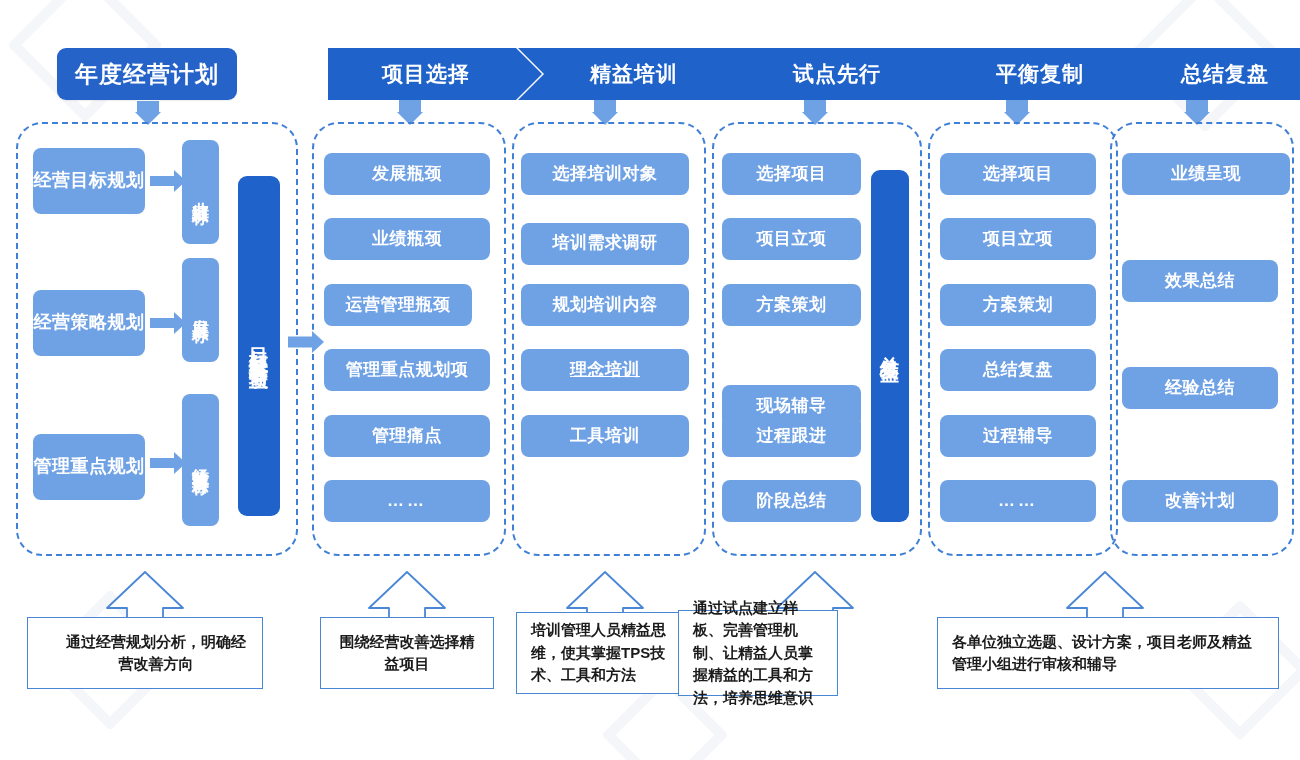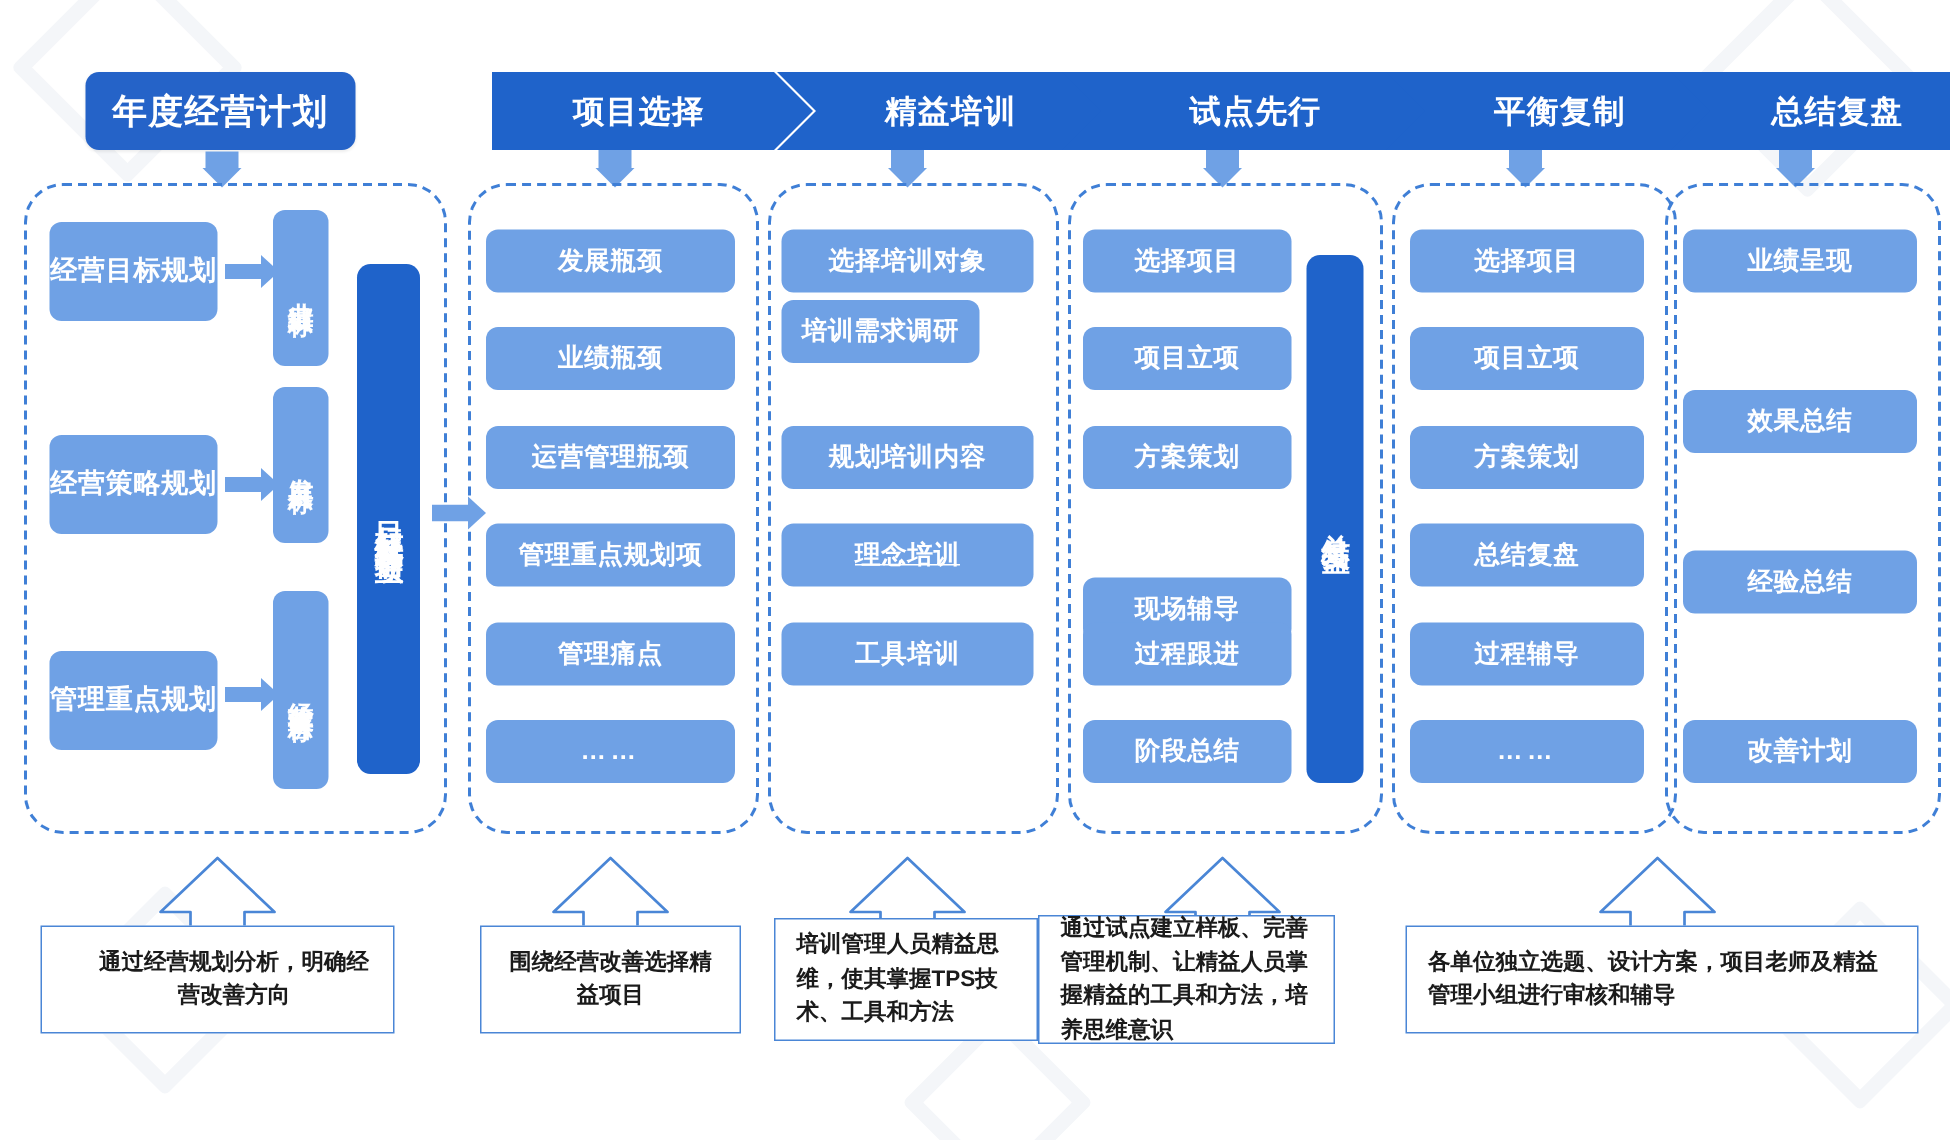--- a/index.html
+++ b/index.html
@@ -201,48 +201,48 @@
 
   <div class="vpill dark" style="left:238px;top:176px;width:42px;height:340px;">目标解读及经营立项</div>
 
   <div class="rarrow" style="left:288px;top:330px;width:36px;height:24px;">
     <div class="shaft" style="width:26px;height:11px;"></div>
       <div class="head"></div>
   </div>
 
   <div class="pill" style="left:324px;top:153px;width:166px;height:42px;">发展瓶颈</div>
   <div class="pill" style="left:324px;top:218px;width:166px;height:42px;">业绩瓶颈</div>
-  <div class="pill" style="left:324px;top:284px;width:166px;height:42px;">运营管理瓶颈</div>
+  <div class="pill" style="left:324px;top:284px;width:148px;height:42px;">运营管理瓶颈</div>
   <div class="pill" style="left:324px;top:349px;width:166px;height:42px;">管理重点规划项</div>
   <div class="pill" style="left:324px;top:415px;width:166px;height:42px;">管理痛点</div>
   <div class="pill dots" style="left:324px;top:480px;width:166px;height:42px;">……</div>
 
   <div class="pill" style="left:521px;top:153px;width:168px;height:42px;">选择培训对象</div>
-  <div class="pill" style="left:521px;top:200px;width:132px;height:42px;">培训需求调研</div>
+  <div class="pill" style="left:521px;top:223px;width:168px;height:42px;font-family:Liberation Mono, monospace;">培训需求调研</div>
   <div class="pill" style="left:521px;top:284px;width:168px;height:42px;">规划培训内容</div>
   <div class="pill" style="left:521px;top:349px;width:168px;height:42px;text-decoration:underline;">理念培训</div>
   <div class="pill" style="left:521px;top:415px;width:168px;height:42px;">工具培训</div>
 
   <div class="pill" style="left:722px;top:153px;width:139px;height:42px;">选择项目</div>
   <div class="pill" style="left:722px;top:218px;width:139px;height:42px;">项目立项</div>
   <div class="pill" style="left:722px;top:284px;width:139px;height:42px;">方案策划</div>
   <div class="pill" style="left:722px;top:349px;width:139px;height:42px;margin-top:36px;">现场辅导</div>
   <div class="pill" style="left:722px;top:415px;width:139px;height:42px;">过程跟进</div>
   <div class="pill" style="left:722px;top:480px;width:139px;height:42px;">阶段总结</div>
 
   <div class="vpill dark" style="left:871px;top:170px;width:38px;height:352px;">总结复盘</div>
 
   <div class="pill" style="left:940px;top:153px;width:156px;height:42px;">选择项目</div>
   <div class="pill" style="left:940px;top:218px;width:156px;height:42px;">项目立项</div>
   <div class="pill" style="left:940px;top:284px;width:156px;height:42px;">方案策划</div>
   <div class="pill" style="left:940px;top:349px;width:156px;height:42px;">总结复盘</div>
   <div class="pill" style="left:940px;top:415px;width:156px;height:42px;">过程辅导</div>
   <div class="pill dots" style="left:940px;top:480px;width:156px;height:42px;">……</div>
 
-  <div class="pill" style="left:1122px;top:153px;width:156px;height:42px;">业绩呈现</div>
+  <div class="pill" style="left:1122px;top:153px;width:168px;height:42px;">业绩呈现</div>
   <div class="pill" style="left:1122px;top:260px;width:156px;height:42px;">效果总结</div>
   <div class="pill" style="left:1122px;top:367px;width:156px;height:42px;">经验总结</div>
   <div class="pill" style="left:1122px;top:480px;width:156px;height:42px;">改善计划</div>
 
   <div class="up-outline" style="left:105px;top:570px;width:80px;height:50px;">
     <svg width="80" height="50" viewBox="0 0 80 50">
       <path d="M40 2 L78 38 L58 38 L58 50 L22 50 L22 38 L2 38 Z" fill="#ffffff" stroke="#4a86d6" stroke-width="1.8" stroke-linejoin="round"></path>
     </svg>
   </div>
   <div class="cap center" style="left:27px;top:617px;width:236px;height:72px;padding-left:36px;">通过经营规划分析，明确经营改善方向</div>
@@ -259,21 +259,21 @@
       <path d="M40 2 L78 38 L58 38 L58 50 L22 50 L22 38 L2 38 Z" fill="#ffffff" stroke="#4a86d6" stroke-width="1.8" stroke-linejoin="round"></path>
     </svg>
   </div>
   <div class="cap" style="left:516px;top:612px;width:176px;height:82px;">培训管理人员精益思维，使其掌握TPS技术、工具和方法</div>
 
   <div class="up-outline" style="left:775px;top:570px;width:80px;height:50px;">
     <svg width="80" height="50" viewBox="0 0 80 50">
       <path d="M40 2 L78 38 L58 38 L58 50 L22 50 L22 38 L2 38 Z" fill="#ffffff" stroke="#4a86d6" stroke-width="1.8" stroke-linejoin="round"></path>
     </svg>
   </div>
-  <div class="cap" style="left:692px;top:610px;width:198px;height:86px;">通过试点建立样板、完善管理机制、让精益人员掌握精益的工具和方法，培养思维意识</div>
+  <div class="cap" style="left:678px;top:610px;width:160px;height:86px;">通过试点建立样板、完善管理机制、让精益人员掌握精益的工具和方法，培养思维意识</div>
 
   <div class="up-outline" style="left:1065px;top:570px;width:80px;height:50px;">
     <svg width="80" height="50" viewBox="0 0 80 50">
       <path d="M40 2 L78 38 L58 38 L58 50 L22 50 L22 38 L2 38 Z" fill="#ffffff" stroke="#4a86d6" stroke-width="1.8" stroke-linejoin="round"></path>
     </svg>
   </div>
   <div class="cap" style="left:937px;top:617px;width:342px;height:72px;">各单位独立选题、设计方案，项目老师及精益管理小组进行审核和辅导</div>
 
 </div>
 

